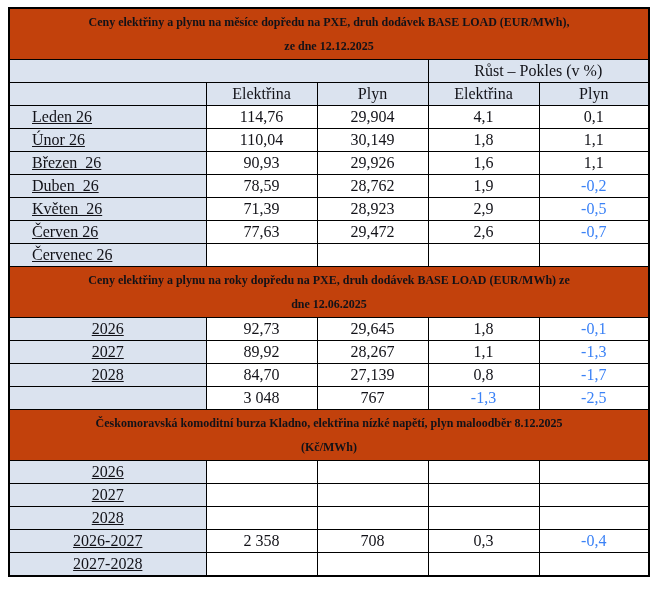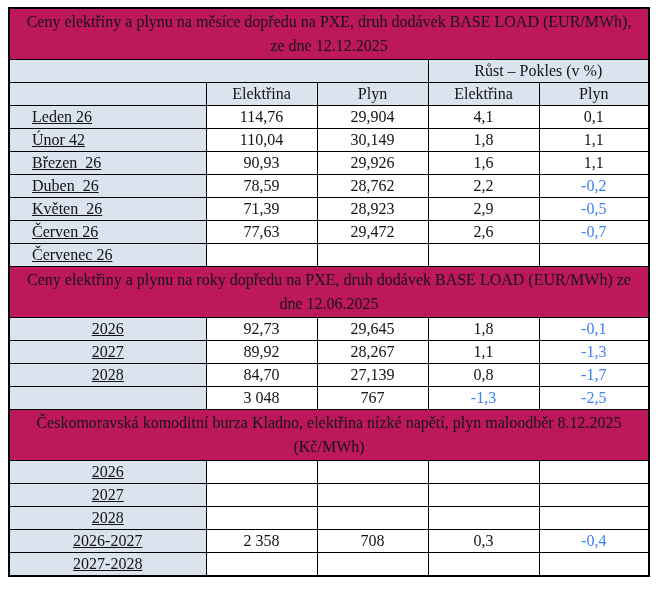--- a/index.html
+++ b/index.html
@@ -24,23 +24,24 @@
     text-align:center;
     vertical-align:middle;
     padding:0;
     overflow:hidden;
     white-space:pre-wrap;
   }
   tr.data-row td{height:22px;line-height:20px;}
   td.shaded{background:#dbe3ef;text-decoration:underline;}
   td.title-cell{
     height:50px;
-    background:#be185d;
+    background:#c2410c;
     line-height:24px;
-    font-size:16px;
+    font-size:12px;
+    font-weight:bold;
   }
   td.label-left{text-align:left;padding-left:22px;}
   td.label-center{text-align:center;margin-left:28px;}
   td.num{background:#ffffff;}
   td.num.neg{color:#3b82f6;}
   td.growth-blank{background:#dbe3ef;}
   td.growth-label{background:#dbe3ef;height:22px;line-height:20px;}
   td.col-header{background:#dbe3ef;height:22px;line-height:20px;margin-left:24px;}
 </style>
 </head>
@@ -70,38 +71,38 @@
         <td class="col-header">Plyn</td>
       </tr>
       <tr class="data-row">
         <td class="shaded label-left">Leden 26</td>
         <td class="num">114,76</td>
         <td class="num">29,904</td>
         <td class="num">4,1</td>
         <td class="num">0,1</td>
       </tr>
       <tr class="data-row">
-        <td class="shaded label-left">Únor 42</td>
+        <td class="shaded label-left">Únor 26</td>
         <td class="num">110,04</td>
         <td class="num">30,149</td>
         <td class="num">1,8</td>
         <td class="num">1,1</td>
       </tr>
       <tr class="data-row">
         <td class="shaded label-left">Březen  26</td>
         <td class="num">90,93</td>
         <td class="num">29,926</td>
         <td class="num">1,6</td>
         <td class="num">1,1</td>
       </tr>
       <tr class="data-row">
         <td class="shaded label-left">Duben  26</td>
         <td class="num">78,59</td>
         <td class="num">28,762</td>
-        <td class="num">2,2</td>
+        <td class="num">1,9</td>
         <td class="num neg">-0,2</td>
       </tr>
       <tr class="data-row">
         <td class="shaded label-left">Květen  26</td>
         <td class="num">71,39</td>
         <td class="num">28,923</td>
         <td class="num">2,9</td>
         <td class="num neg">-0,5</td>
       </tr>
       <tr class="data-row">

